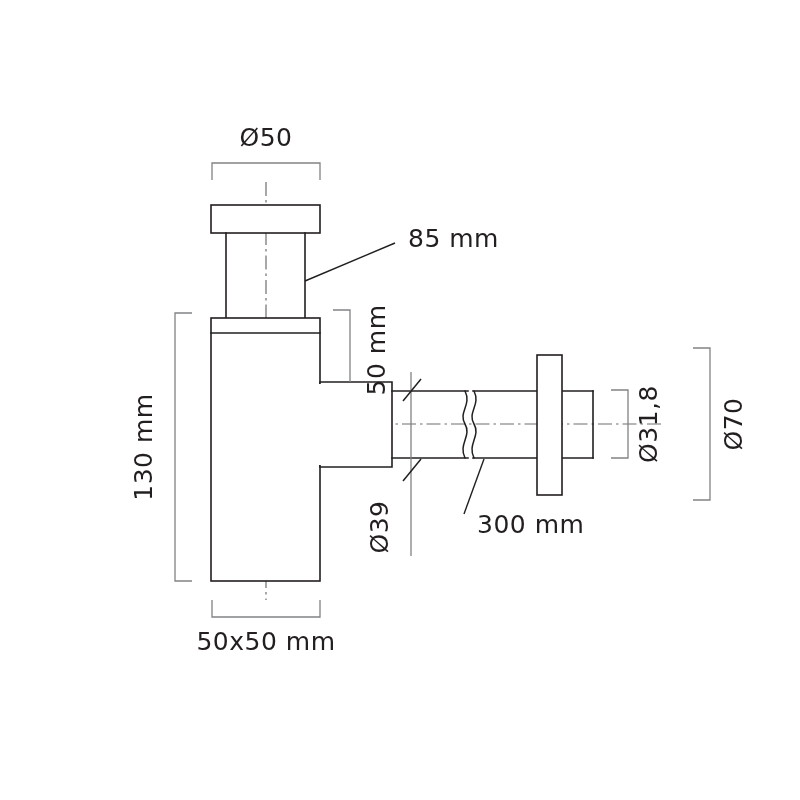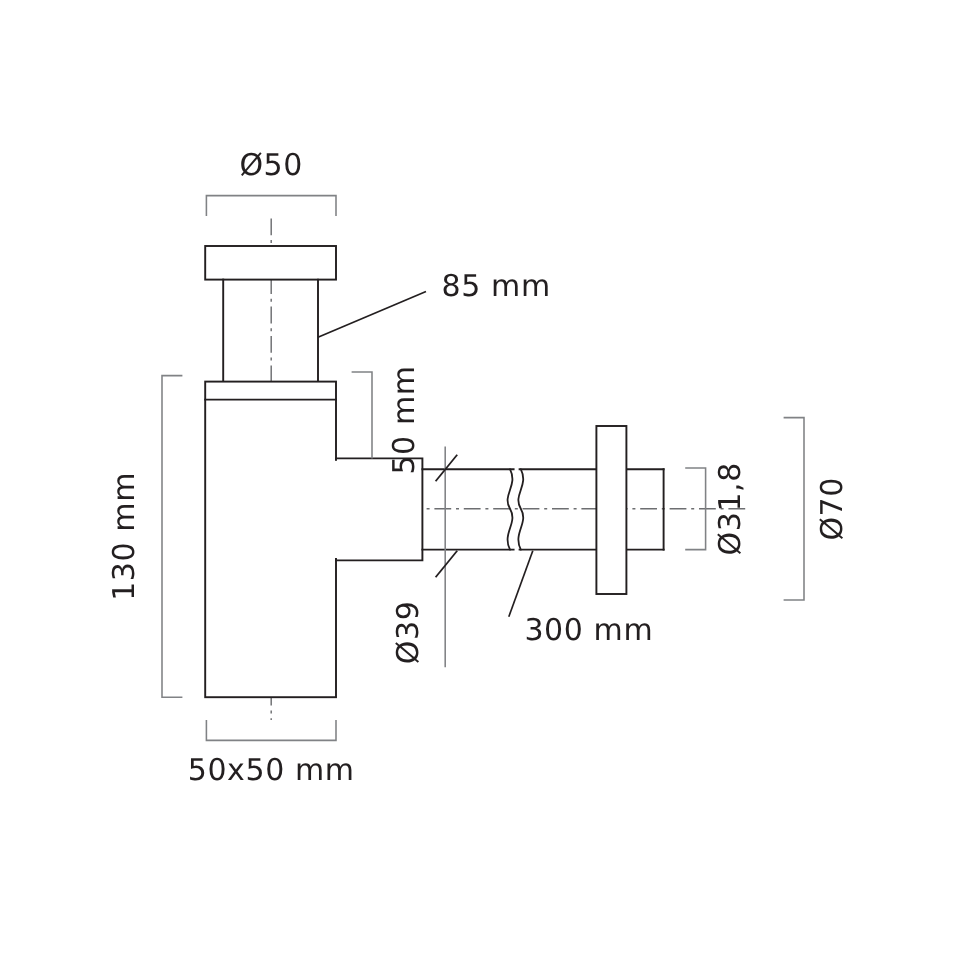--- a/index.html
+++ b/index.html
@@ -13,20 +13,21 @@
     position: relative;
     overflow: hidden;
     font-family: "DejaVu Sans", "Liberation Sans", sans-serif;
   }
   #drawing-root {
     position: absolute;
     left: 0;
     top: 0;
     width: 672px;
     height: 800px;
+    padding-left: 40px;
   }
   svg.tech-drawing {
     display: block;
     width: 800px;
     height: 800px;
     background: #ffffff;
   }
   .part-outline {
     fill: none;
     stroke: #231f20;

